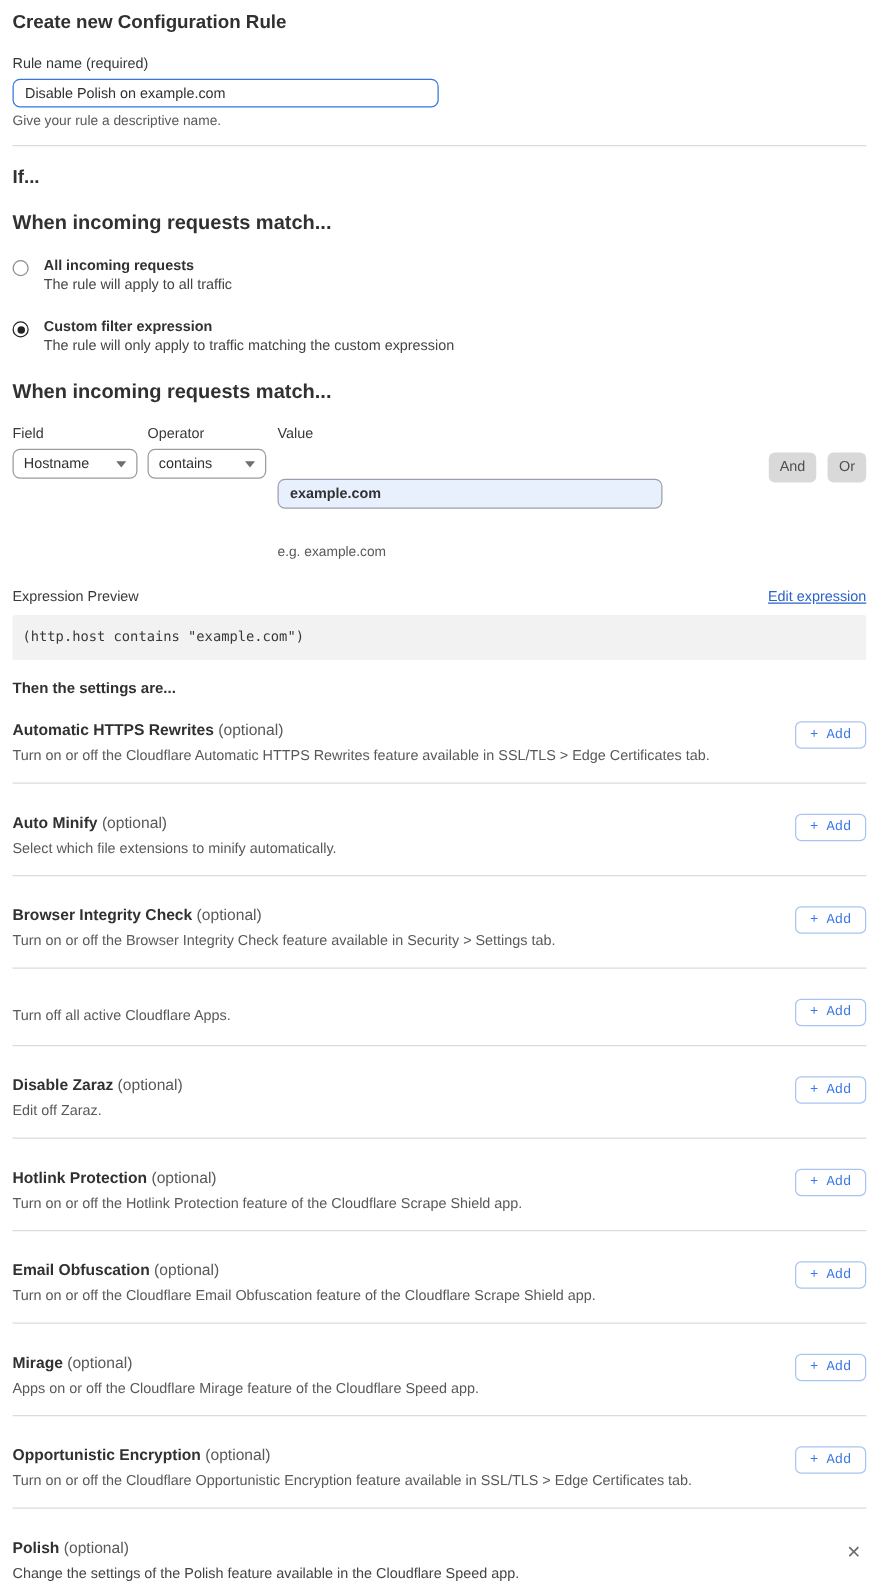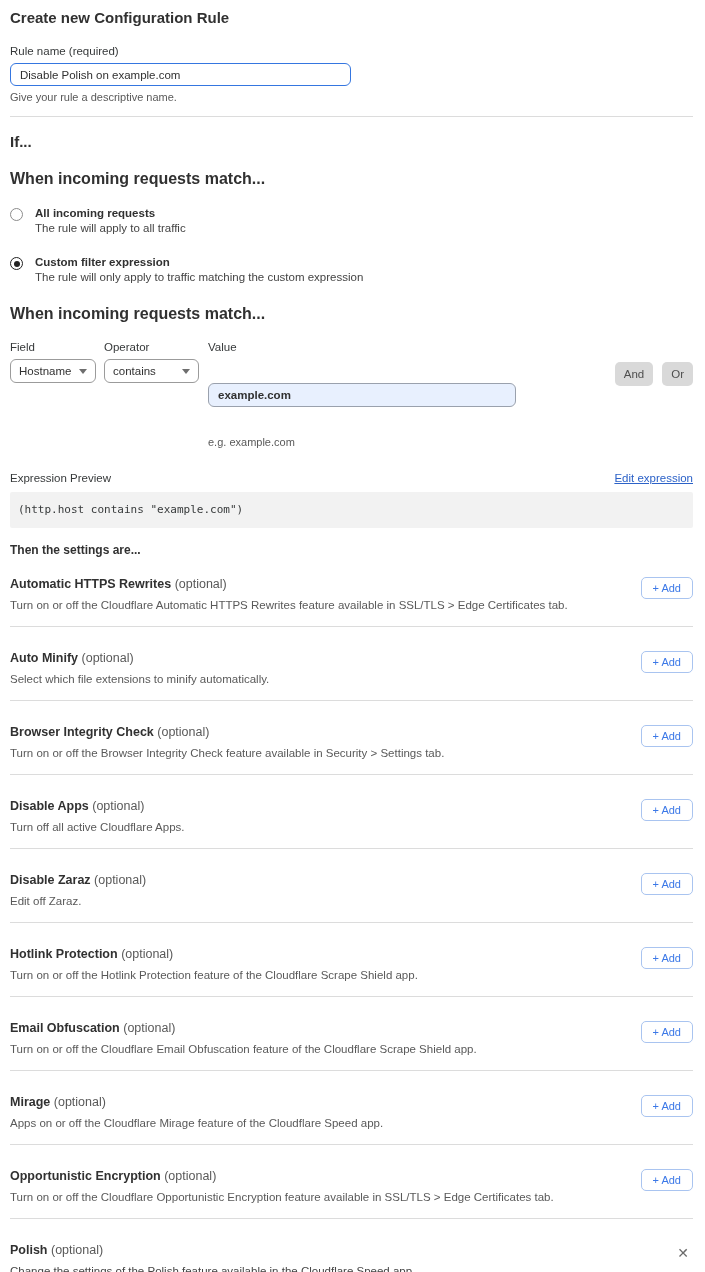--- a/index.html
+++ b/index.html
@@ -51,21 +51,21 @@
   .b-label { font-size: 11.5px; color: #36393a; margin-bottom: 6px; }
   .select-box {
     height: 24px; border: 1px solid #9b9b9b; border-radius: 6px; background: #fff;
     display: flex; align-items: center; justify-content: space-between;
     padding: 0 8px; font-size: 11.5px; color: #313131; cursor: pointer;
   }
   .chevron {
     width: 0; height: 0; border-left: 4px solid transparent; border-right: 4px solid transparent;
     border-top: 5px solid #6e6e6e; display: inline-block;
   }
-  .col-field .select-box { width: 86px; }
+  .col-field .select-box { width: 100px; }
   .col-operator { margin-left: 8px; }
   .col-operator .select-box { width: 95px; }
   .col-value { margin-left: 9px; flex: 1; gap: 24px; }
   .value-input {
     width: 308px; height: 24px;
     border: 1px solid #9aa1ad; border-radius: 6px;
     background: #e8f0fe; padding: 0 9px; font-size: 11.5px; font-weight: 700; color: #313131;
     font-family: "Liberation Sans", sans-serif; outline: none;
   }
   .andor { display: flex; margin-left: 11px; margin-top: 21px; }
@@ -90,21 +90,21 @@
   .setting-row { display: flex; align-items: flex-start; justify-content: flex-end; }
   .setting-info { flex: 1; padding-right: 16px; }
   .setting-title-line { font-size: 12.5px; }
   .setting-title { font-weight: 700; color: #313131; }
   .setting-optional { font-weight: 400; color: #595959; }
   .setting-desc { font-size: 11.5px; color: #595959; margin-top: 8px; }
   .add-btn {
     flex: 0 0 auto; background: #fff; color: #3b78e7;
     border: 1px solid #a9c4f0; border-radius: 5px;
     font-size: 11px; padding: 4px 11px; cursor: pointer;
-    font-family: Liberation Sans, sans-serif;
+    font-family: Liberation Mono, monospace;
   }
   .settings-list hr.divider { margin: 15px 0 24px; }
 
   .polish-section { margin-top: 0; }
   .polish-head { display: flex; align-items: flex-start; justify-content: space-between; }
   .close-btn {
     background: none; border: none; color: #6b6b6b; font-size: 14px;
     cursor: pointer; line-height: 1; padding: 2px 4px; margin-top: 1px;
     font-family: "Liberation Sans", sans-serif;
   }
@@ -216,24 +216,20 @@
         <span class="setting-optional"> (optional)</span>
       </div>
       <div class="setting-desc">Turn on or off the Browser Integrity Check feature available in Security &gt; Settings tab.</div>
     </div>
     <button class="add-btn">+ Add</button>
   </div>
   <hr class="divider">
 
   <div class="setting-row">
     <div class="setting-info">
-      <div class="setting-title-line">
-        <span class="setting-title">Disable Apps</span>
-        <span class="setting-optional"> (optional)</span>
-      </div>
       <div class="setting-desc">Turn off all active Cloudflare Apps.</div>
     </div>
     <button class="add-btn">+ Add</button>
   </div>
   <hr class="divider">
 
   <div class="setting-row">
     <div class="setting-info">
       <div class="setting-title-line">
         <span class="setting-title">Disable Zaraz</span>

